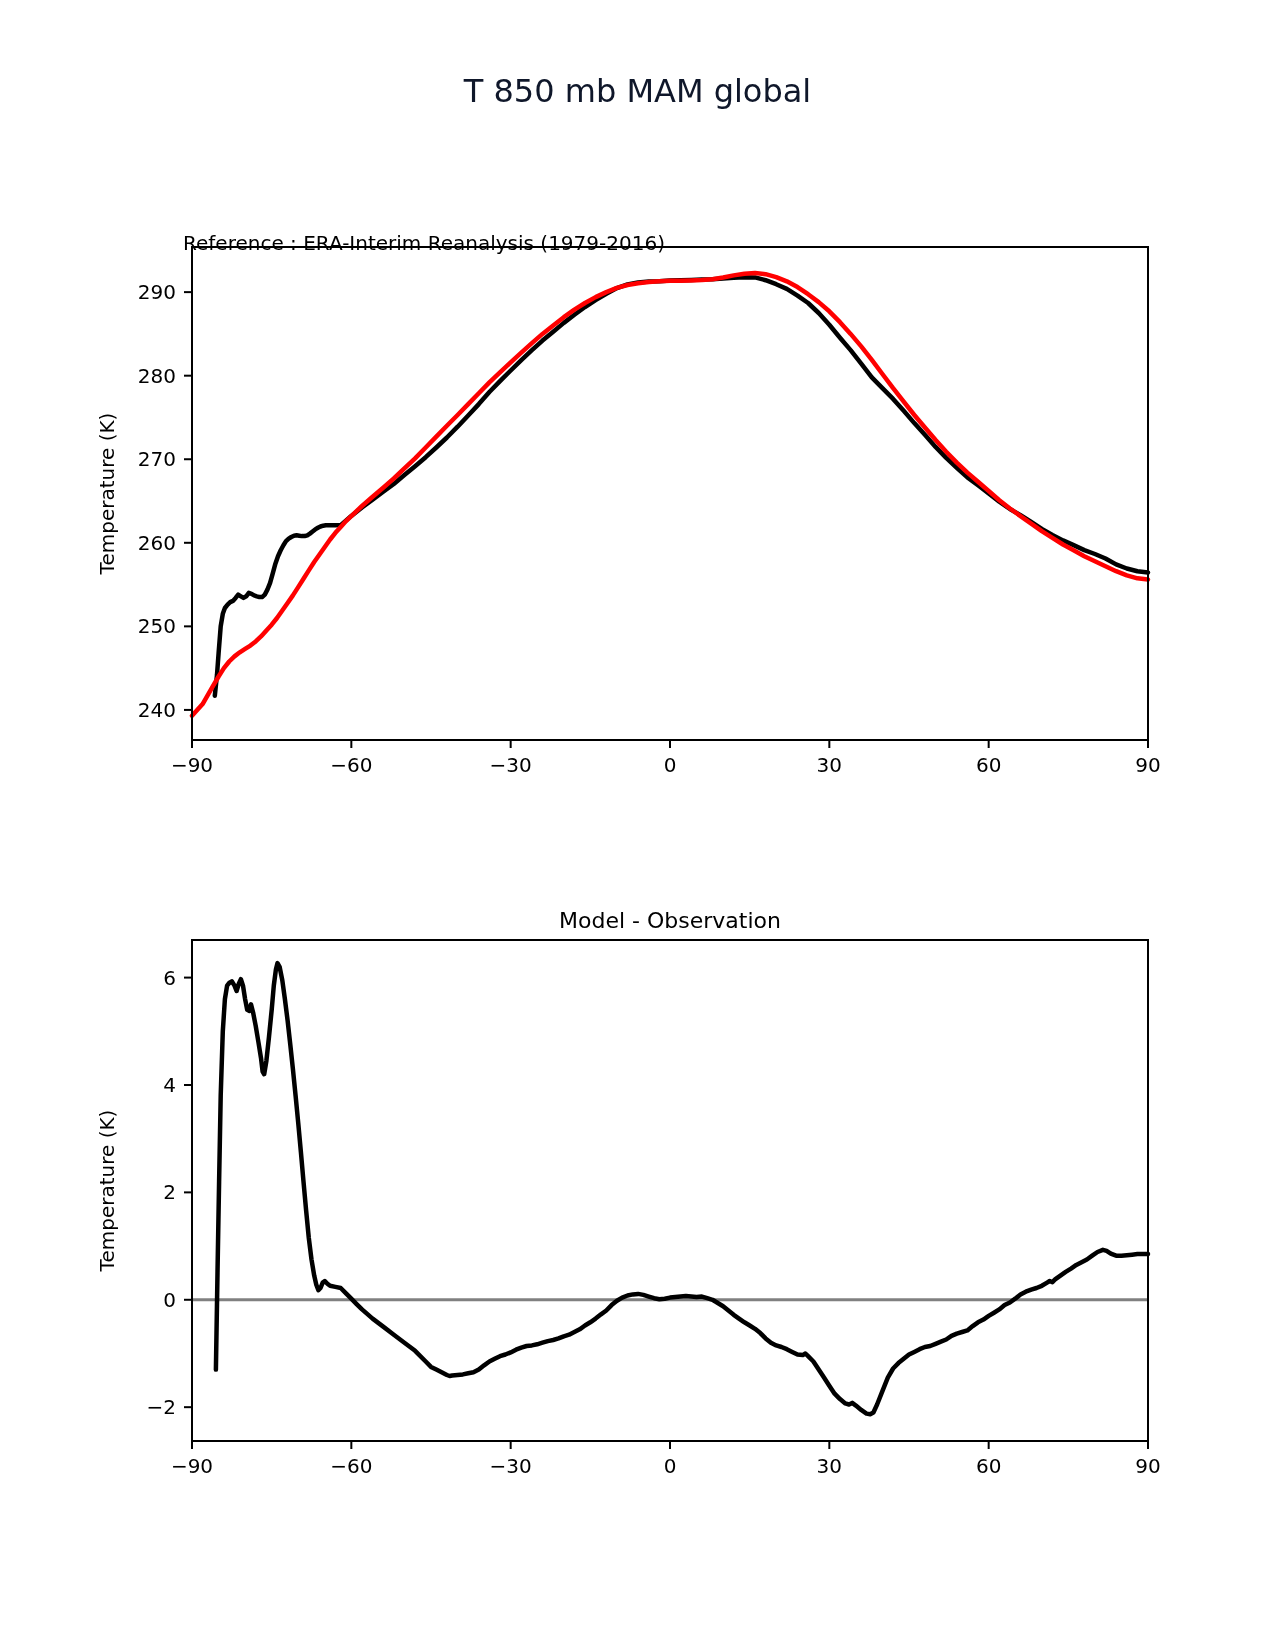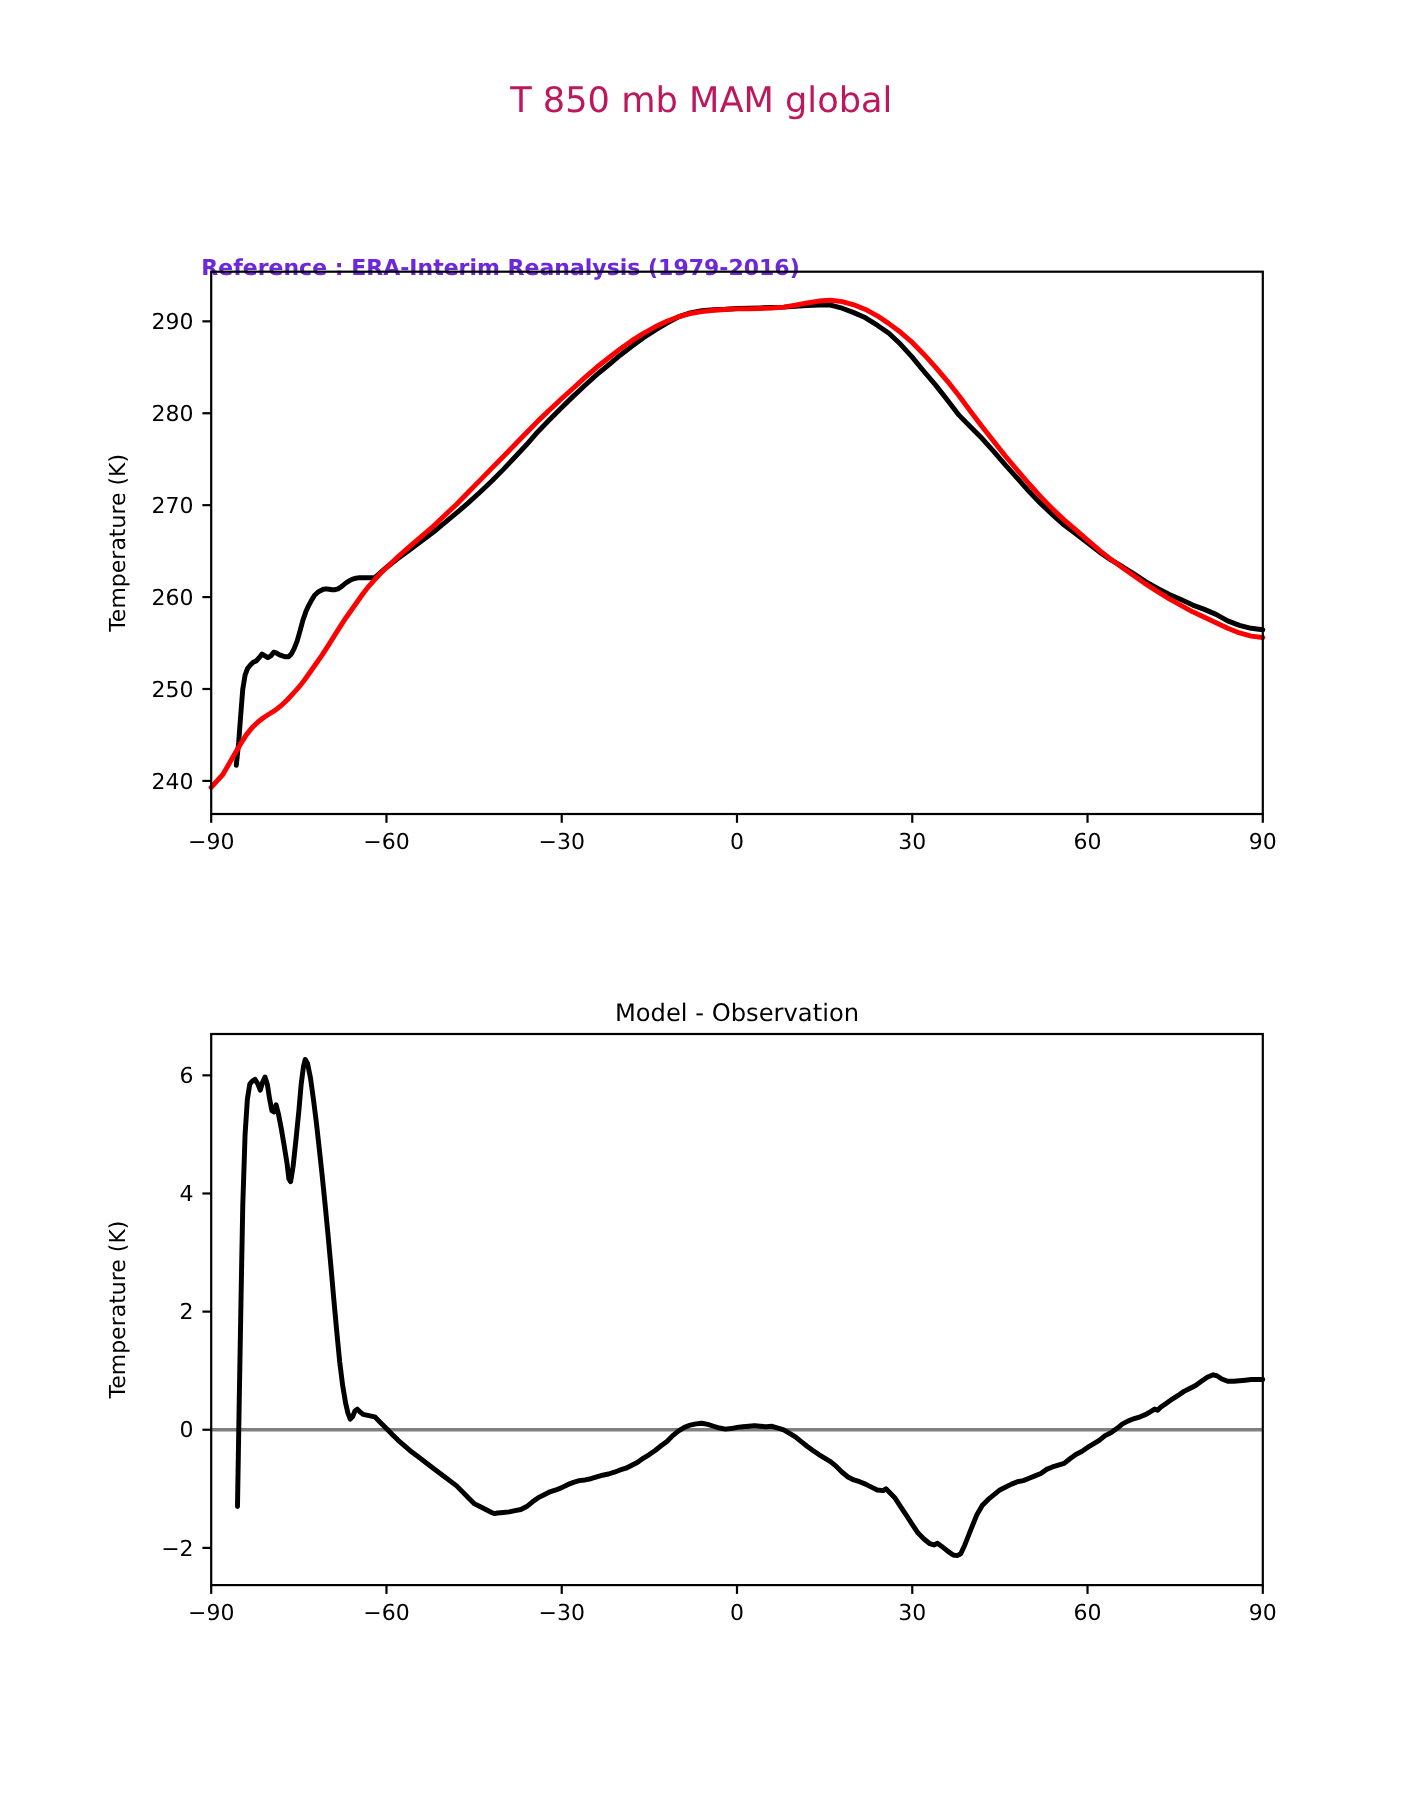--- a/index.html
+++ b/index.html
@@ -1,32 +1,32 @@
 <!DOCTYPE html>
 <html><head>
 <meta charset="utf-8">
 <style>
   html,body{margin:0;padding:0;background:#fff;}
   .page{position:relative;width:1275px;height:1650px;background:#ffffff;overflow:hidden;
         font-family:"DejaVu Sans","Liberation Sans",sans-serif;}
   .main-title{position:absolute;top:72px;left:0;width:1275px;text-align:center;
-              font-size:32px;color:#be185d;}
+              font-size:32px;color:#0f172a;}
   .legend{position:absolute;left:183px;top:166px;font-size:20px;line-height:31px;
           white-space:pre;}
   .legend div{white-space:pre;}
   #plot-svg{position:absolute;left:0;top:0;}
   svg text{font-family:"DejaVu Sans","Liberation Sans",sans-serif;}
 </style>
 </head>
 <body>
 
 <div class="page">
   <div class="main-title">T 850 mb MAM global</div>
   <div class="legend">
-    <div style="color: #6d28d9; font-weight: bold;">Reference : ERA-Interim Reanalysis (1979-2016)</div>
+    <div style="color: #000000;">Reference : ERA-Interim Reanalysis (1979-2016)</div>
   </div>
   <svg id="plot-svg" width="1275" height="1650" viewBox="0 0 1275 1650">
       <polyline points="214.8,695.7 217.0,674.8 218.6,653.1 220.7,626.4 222.8,613.8 224.9,608.0 227.6,604.6 230.2,602.1 232.9,600.9 235.6,597.9 238.2,594.6 240.9,596.3 243.5,597.9 246.2,596.3 248.8,592.9 251.5,593.8 254.1,595.4 256.8,596.3 259.5,597.1 262.1,597.1 264.8,594.6 267.4,589.6 270.1,582.9 272.7,573.7 275.4,563.7 278.0,556.2 280.7,550.3 283.4,545.3 286.0,541.1 288.7,538.6 291.3,537.0 294.0,535.7 296.6,535.3 299.3,535.7 301.9,536.1 304.6,536.1 307.3,535.3 309.9,533.6 312.6,531.5 315.2,529.4 317.9,527.8 320.5,526.5 323.2,525.7 325.8,525.3 330.1,525.3 335.4,525.3 340.7,525.1 351.3,515.9 362.0,507.5 372.6,499.8 383.2,491.8 393.8,483.9 404.4,475.1 415.1,466.3 425.7,457.2 436.3,447.5 446.9,437.5 457.6,426.7 468.2,415.5 478.8,404.1 489.4,392.0 500.0,381.1 510.7,370.5 521.3,360.1 531.9,350.2 542.5,340.6 553.2,331.8 563.8,322.9 574.4,314.7 585.0,307.0 595.6,300.1 606.3,293.8 616.9,288.1 627.5,284.4 638.1,282.4 648.8,281.6 659.4,281.2 670.0,280.5 680.6,280.3 691.2,279.9 701.9,279.5 712.5,279.2 723.1,278.5 733.7,277.7 744.4,277.2 755.0,277.4 765.6,280.2 776.2,284.2 786.8,288.9 797.5,295.6 808.1,303.0 818.7,313.0 829.3,324.7 840.0,337.7 850.6,350.1 861.2,363.6 871.8,377.4 882.4,388.2 893.1,398.9 903.7,410.8 914.3,423.1 924.9,434.8 935.6,446.9 946.2,457.9 956.8,467.8 967.4,477.4 978.0,485.3 988.7,493.5 999.3,501.7 1009.9,509.0 1020.5,515.2 1031.2,522.0 1041.8,528.9 1052.4,535.0 1063.0,540.4 1073.6,545.1 1084.3,550.1 1094.9,554.0 1105.5,558.5 1116.1,564.4 1126.8,568.5 1137.4,571.2 1148.0,572.5" fill="none" stroke="#000000" stroke-width="4.5" stroke-linejoin="round" stroke-linecap="round"></polyline>
       <polyline points="192.0,715.8 202.6,704.1 213.2,685.7 218.6,676.5 223.9,668.1 229.2,661.5 234.5,656.4 239.8,652.3 245.1,648.9 250.4,645.6 255.7,641.4 261.0,636.4 266.4,630.5 271.7,624.7 277.0,618.0 282.3,610.5 287.6,603.0 292.9,595.4 298.2,587.1 303.5,578.7 308.8,570.4 314.2,562.0 319.5,554.5 324.8,547.0 330.1,539.5 335.4,532.8 340.7,526.9 346.0,521.1 351.3,516.1 362.0,506.0 372.6,496.8 383.2,487.7 393.8,478.5 404.4,468.4 415.1,458.4 425.7,447.5 436.3,436.7 446.9,425.8 457.6,415.0 468.2,404.1 478.8,393.2 489.4,382.4 500.0,372.3 510.7,362.3 521.3,352.7 531.9,343.1 542.5,333.9 553.2,325.5 563.8,317.2 574.4,309.7 585.0,303.0 595.6,297.1 606.3,292.1 616.9,287.9 627.5,285.0 638.1,283.3 648.8,282.1 659.4,281.3 670.0,280.8 680.6,280.8 691.2,280.4 701.9,280.0 712.5,279.2 723.1,277.5 733.7,275.4 744.4,273.7 755.0,272.9 765.6,274.2 776.2,277.1 786.8,281.3 797.5,287.1 808.1,294.2 818.7,302.1 829.3,311.3 840.0,322.2 850.6,333.9 861.2,346.4 871.8,359.8 882.4,374.0 893.1,388.2 903.7,401.6 914.3,415.0 924.9,427.5 935.6,440.0 946.2,451.7 956.8,462.6 967.4,472.6 978.0,481.8 988.7,491.0 999.3,500.2 1009.9,508.5 1020.5,516.1 1031.2,523.6 1041.8,531.1 1052.4,537.8 1063.0,544.5 1073.6,550.3 1084.3,556.2 1094.9,561.2 1105.5,566.2 1116.1,571.2 1126.8,575.4 1137.4,578.3 1148.0,579.6" fill="none" stroke="#ff0000" stroke-width="4.5" stroke-linejoin="round" stroke-linecap="round"></polyline>
       <rect x="192" y="247" width="956" height="493" fill="none" stroke="#000" stroke-width="2"></rect>
       <line x1="192" y1="740" x2="192" y2="748" stroke="#000" stroke-width="2"></line>
       <text x="192" y="772" text-anchor="middle" font-size="20px" fill="#000">−90</text>
       <line x1="351.3333333333333" y1="740" x2="351.3333333333333" y2="748" stroke="#000" stroke-width="2"></line>
       <text x="351.3333333333333" y="772" text-anchor="middle" font-size="20px" fill="#000">−60</text>
       <line x1="510.66666666666663" y1="740" x2="510.66666666666663" y2="748" stroke="#000" stroke-width="2"></line>

